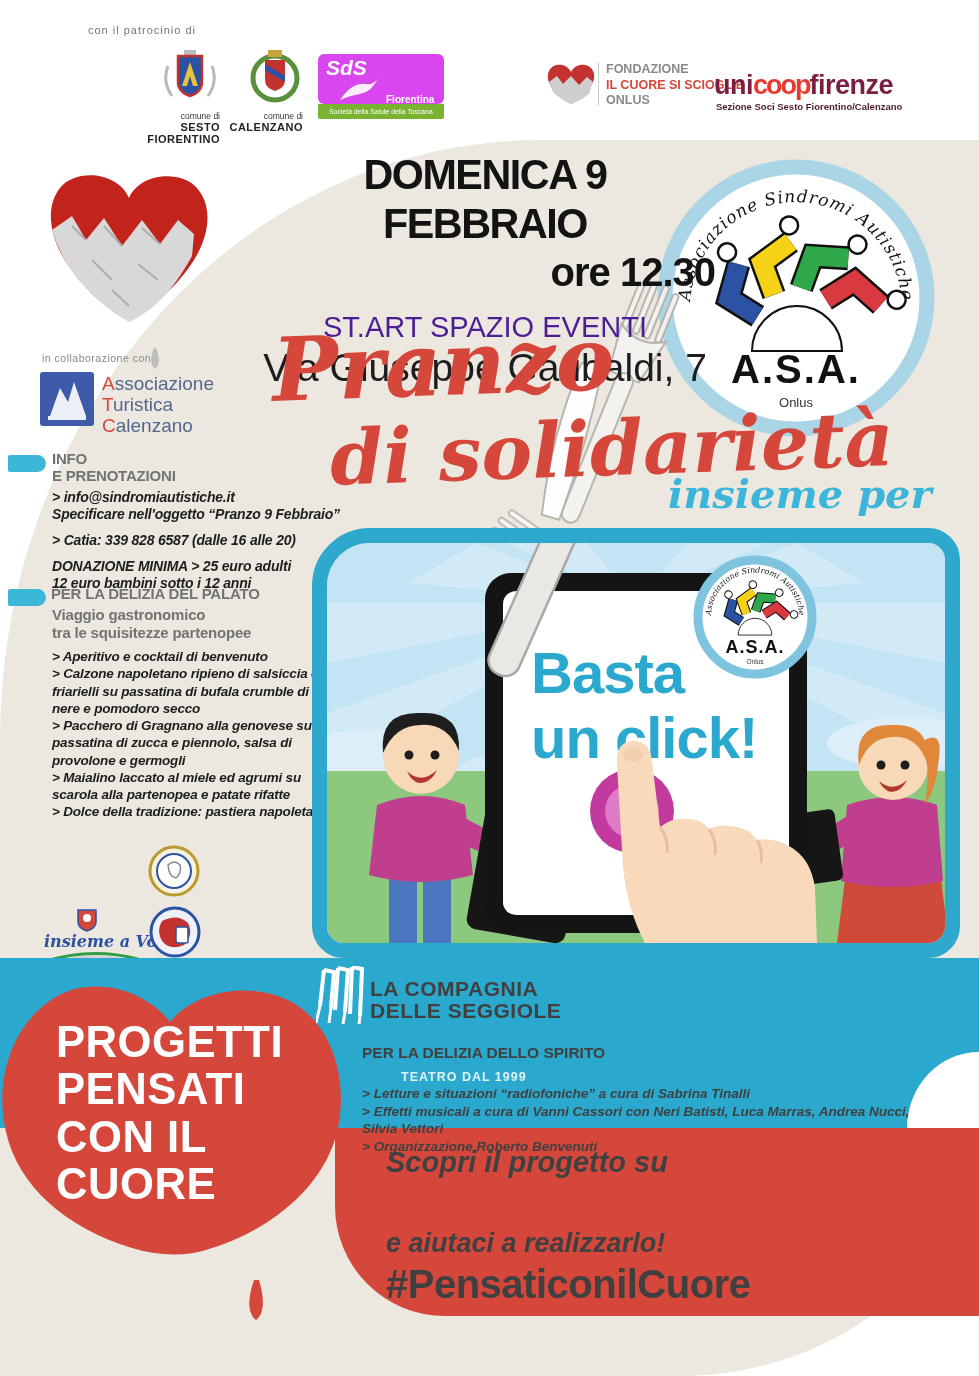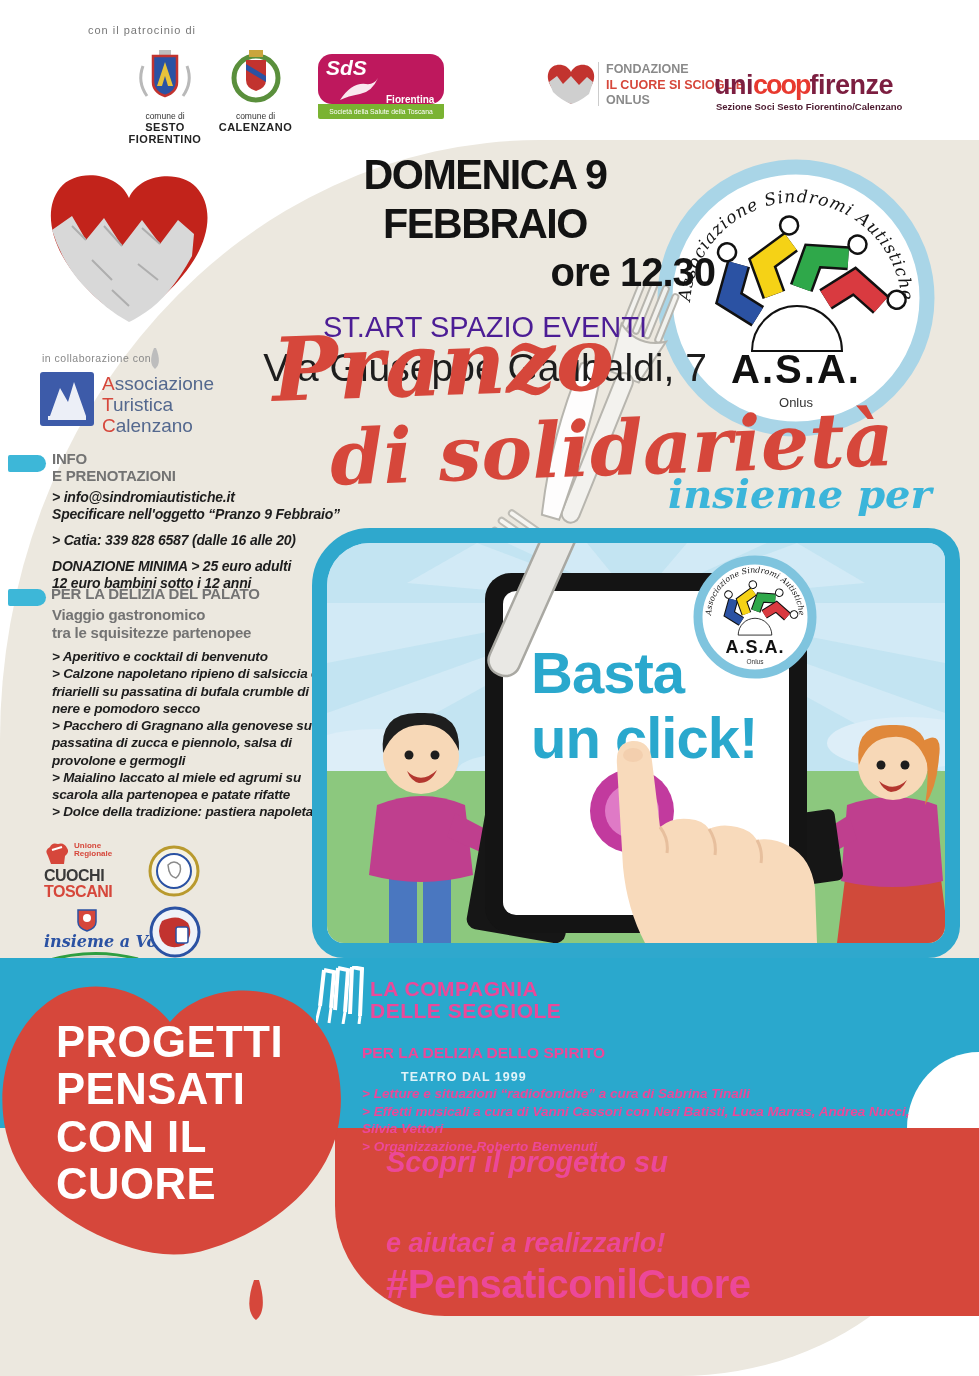--- a/index.html
+++ b/index.html
@@ -4,24 +4,24 @@
 <style>
   html,body{margin:0;padding:0;background:#fff;}
   #poster{position:relative;width:979px;height:1376px;overflow:hidden;background:#fff;
           font-family:"Liberation Sans",sans-serif;}
   .abs{position:absolute;}
   
   #cream{top:140px;left:0;right:0;bottom:0;background:#ece8df;
          border-top-left-radius:540px 600px;border-bottom-right-radius:300px 260px;z-index:1;}
   
   .patronage{top:24px;left:88px;font-size:11px;color:#777;letter-spacing:1px;z-index:2;}
-  .muni{z-index:2;text-align:center;width:110px;}
+  .muni{z-index:2;text-align:right;width:110px;}
   .muni .pre{font-size:8.5px;color:#333;margin-top:3px;}
   .muni .name{font-size:11px;font-weight:bold;color:#222;letter-spacing:.5px;}
-  .sds-box{z-index:2;width:126px;height:50px;background:#be185d;border-radius:14px;position:absolute;}
+  .sds-box{z-index:2;width:126px;height:50px;background:#d946ef;border-radius:6px;position:absolute;}
   .sds-abbr{position:absolute;left:8px;top:2px;font-size:21px;font-weight:900;font-style:italic;color:#fff;}
   .sds-area{position:absolute;right:6px;top:12px;font-size:10px;font-weight:bold;color:#fff;line-height:1.1;text-align:left;}
   .sds-sub{position:absolute;left:0;top:50px;width:126px;height:15px;background:#7ab332;color:#fff;
            font-size:6.8px;text-align:center;line-height:15px;border-radius:0 0 2px 2px;}
   .fond-txt{z-index:2;font-size:12.5px;font-weight:bold;line-height:1.25;}
   .fond-txt .g{color:#8a8a8a;} .fond-txt .r{color:#d6473b;}
   .coop{z-index:2;font-weight:900;font-size:27px;letter-spacing:-.5px;}
   .coop .dark{color:#7c1e40;} .coop .red{color:#e8392f;letter-spacing:-2px;}
   .coop-sub{z-index:2;font-size:9.5px;font-weight:bold;color:#4d1b30;}
   
@@ -55,21 +55,21 @@
   .cuochi-small{font-size:8px;color:#d6473b;font-weight:bold;line-height:1.05;}
   .cuochi-big{font-size:16px;font-weight:900;line-height:1.0;color:#3a3a3a;letter-spacing:-.5px;}
   .cuochi-big.r{color:#d6473b;}
   .ins-script{font-family:"DejaVu Serif",serif;font-style:italic;font-weight:bold;color:#2b52a3;font-size:16px;}
   
   #card{top:528px;left:312px;width:618px;height:400px;border:15px solid #2fa8cd;
         border-radius:58px 32px 32px 32px;background:#c3e4f2;z-index:5;overflow:hidden;}
   
   #blueband{top:958px;left:0;right:0;height:170px;background:#2aa8cd;z-index:4;}
   #bluenotch{top:1052px;right:0;width:72px;height:76px;background:#fff;border-top-left-radius:100%;z-index:4;}
-  .wb{color:#ec4899;position:absolute;z-index:5;}
+  .wb{color:#404040;position:absolute;z-index:5;}
   .seg1{font-size:21px;font-weight:900;letter-spacing:.5px;line-height:1.06;}
   .seg3{font-size:12.5px;font-weight:600;letter-spacing:1px;color:#dff3f9;}
   .spirit-h{font-size:15.5px;font-weight:800;}
   .spirit-lead{font-size:16px;font-style:italic;}
   .spirit-lead .b{font-weight:bold;}
   .spirit-li{font-size:13.5px;font-style:italic;font-weight:600;line-height:1.3;}
   
   #redband{top:1128px;left:335px;right:0;height:188px;background:#d6473b;border-bottom-left-radius:110px;z-index:4;}
   .rb-lead{font-size:29px;font-style:italic;font-weight:bold;}
   .rb-url{font-size:33px;font-weight:800;letter-spacing:-.5px;}
@@ -255,31 +255,20 @@
     <div>tra le squisitezze partenopee</div>
   </div>
   <div class="body-col menu" style="top:648px;left:52px;">
     <div>&gt; Aperitivo e cocktail di benvenuto</div>
     <div>&gt; Calzone napoletano ripieno di salsiccia e friarielli su passatina di bufala crumble di olive nere e pomodoro secco</div>
     <div>&gt; Pacchero di Gragnano alla genovese su passatina di zucca e piennolo, salsa di provolone e germogli</div>
     <div>&gt; Maialino laccato al miele ed agrumi su scarola alla partenopea e patate rifatte</div>
     <div>&gt; Dolce della tradizione: pastiera napoletana</div>
   </div>
 
-  <div class="abs spon" style="top:842px;left:44px;width:96px;">
-    <div style="display:flex;gap:4px;">
-      <svg width="26" height="26" viewBox="0 0 26 26">
-        <path d="M4,14 Q0,8 6,5 Q8,0 14,2 Q20,0 23,6 Q26,10 21,14 L20,22 h-13 Z" fill="#d6473b"></path>
-        <path d="M8,8 L18,5" stroke="#fff" stroke-width="2"></path>
-      </svg>
-      <div class="cuochi-small"><span>Unione</span><br><span>Regionale</span></div>
-    </div>
-    <div class="cuochi-big">CUOCHI</div>
-    <div class="cuochi-big r">TOSCANI</div>
-  </div>
   <svg class="svgabs spon" style="top:845px;left:148px;" width="52" height="52" viewBox="0 0 52 52">
     <circle cx="26" cy="26" r="24" fill="#f6f2e2" stroke="#b99a2e" stroke-width="3"></circle>
     <circle cx="26" cy="26" r="17" fill="#fff" stroke="#2b52a3" stroke-width="2"></circle>
     <path d="M20,20 Q26,14 32,20 Q34,28 28,33 Q21,32 20,20 Z" fill="none" stroke="#8a8a8a" stroke-width="1.5"></path>
   </svg>
   <div class="abs spon" style="top:908px;left:44px;">
     <svg width="30" height="24" viewBox="0 0 30 24" style="display:block;margin-left:28px;">
       <path d="M6,2 h18 v12 q0,6 -9,9 q-9,-3 -9,-9 Z" fill="#d6473b" stroke="#2b52a3" stroke-width="1.5"></path>
       <circle cx="15" cy="10" r="4" fill="#fff"></circle>
     </svg>

